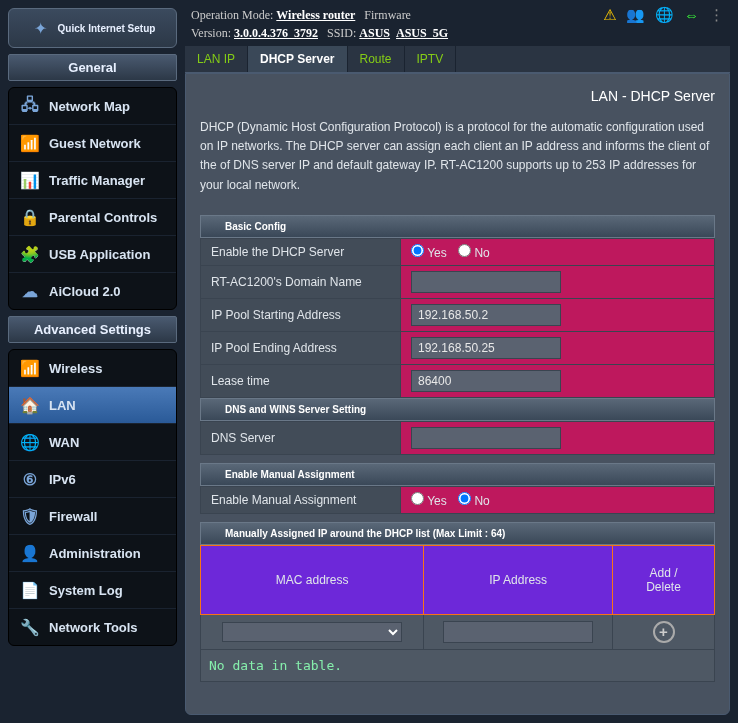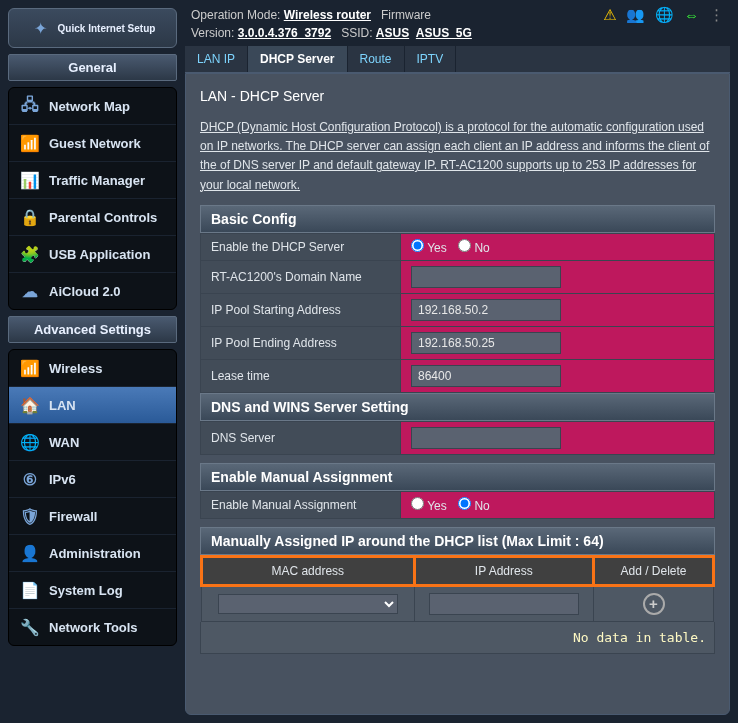--- a/index.html
+++ b/index.html
@@ -11,43 +11,43 @@
 .qis-title { font-weight: bold; font-size: 10px; color: #e8f0ff; line-height: 1.1; }
 .section-hdr { background: linear-gradient(#4a5a70,#2c3847); border: 1px solid #5a6a7e; border-radius: 2px; padding: 5px; text-align: center; font-weight: bold; font-size: 13px; color: #e8f0ff; }
 .menu { background: #0d1218; border: 1px solid #000; border-radius: 6px; overflow: hidden; }
 .menu-item { display: flex; align-items: center; gap: 8px; padding: 7px 10px; border-bottom: 1px solid #1a2330; cursor: pointer; font-weight: bold; font-size: 13px; color: #d8e4f2; }
 .menu-item:last-child { border-bottom: none; }
 .menu-item.active { background: linear-gradient(#4a7ab8,#2a5a98); }
 .mi-icon { width: 22px; height: 22px; display: flex; align-items: center; justify-content: center; font-size: 16px; color: #7aa5d8; flex-shrink: 0; }
 .menu-item.active .mi-icon { color: #fff; }
 .main { flex: 1; padding: 4px 8px 8px 0; display: flex; flex-direction: column; }
 .topbar { display: flex; justify-content: space-between; align-items: flex-start; padding: 2px 6px 4px; font-size: 12px; }
-.topbar-left { line-height: 1.5; }
+.topbar-left { line-height: 1.5; font-family: Liberation Serif, serif; }
 .top-label { color: #ccc; }
 .top-val { color: #fff; font-weight: bold; text-decoration: underline; }
 .top-icons { display: flex; gap: 10px; font-size: 15px; }
 .tabs { display: flex; background: #2a3442; border-bottom: 1px solid #4a5a70; }
-.tab { padding: 6px 12px; font-size: 12px; color: #7dd3fc; cursor: pointer; border-right: 1px solid #1a2330; }
+.tab { padding: 6px 12px; font-size: 12px; color: #84cc16; cursor: pointer; border-right: 1px solid #1a2330; }
 .tab.active { background: #3a4858; color: #fff; font-weight: bold; }
 .content { background: #485260; border: 1px solid #4a5a70; border-radius: 0 0 6px 6px; padding: 14px; flex: 1; overflow-y: auto; }
-.page-title { font-size: 14px; color: #fff; margin-bottom: 14px; }
-.page-desc { font-size: 12px; color: #e0e5ea; line-height: 1.6; margin-bottom: 10px; text-decoration: underline; }
-.section-title { background: linear-gradient(#5a6878,#3a4858); border: 1px solid #6a7888; padding: 5px 10px; font-weight: bold; font-size: 14px; }
+.page-title { font-size: 14px; color: #fff; margin-bottom: 14px; text-align: right; }
+.page-desc { font-size: 12px; color: #e0e5ea; line-height: 1.6; margin-bottom: 20px; }
+.section-title { background: linear-gradient(#5a6878,#3a4858); border: 1px solid #6a7888; padding: 5px 24px; font-weight: bold; font-size: 10px; }
 .form-table { width: 100%; border-collapse: collapse; }
 .form-table td { border: 1px solid #3a4450; padding: 5px 10px; font-size: 12px; vertical-align: middle; }
 .form-table td:first-child { width: 200px; background: #424c58; color: #e0e5ea; }
 .form-table td:last-child { background: #be185d; }
 .input { background: #5a6270; border: 1px solid #3a4450; color: #e8e8e8; padding: 3px 6px; font-size: 12px; width: 150px; font-family: Arial; }
 .radio-lbl { color: #e0e5ea; margin-right: 8px; font-size: 12px; }
 .assign-table { width: 100%; border-collapse: collapse; }
-.assign-table th { background: #404040; border: 3px solid #f97316; padding: 6px; font-size: 12px; font-weight: normal; color: #e0e5ea; }
+.assign-table th { background: #6d28d9; border: 1px solid #f97316; padding: 20px; font-size: 12px; font-weight: normal; color: #e0e5ea; }
 .assign-table td { border: 1px solid #3a4450; padding: 6px; text-align: center; background: #4e5864; }
 .dd { background: #5a6270; border: 1px solid #3a4450; color: #fff; width: 180px; height: 20px; }
 .add-btn { display: inline-flex; width: 22px; height: 22px; border: 2px solid #aaa; border-radius: 50%; align-items: center; justify-content: center; color: #ccc; font-weight: bold; cursor: pointer; font-size: 15px; }
-.no-data { text-align: right; padding: 8px; color: #fef9c3; font-family: monospace; font-size: 13px; background: #4e5864; border: 1px solid #3a4450; border-top: none; }
+.no-data { text-align: left; padding: 8px; color: #86efac; font-family: monospace; font-size: 13px; background: #4e5864; border: 1px solid #3a4450; border-top: none; }
 </style>
 </head>
 <body>
 
 <div class="container">
   <div class="sidebar">
     <div class="qis">
       <div class="qis-inner">
         <span class="mi-icon">✦</span>
         <span class="qis-title">Quick Internet Setup</span>
@@ -200,21 +200,21 @@
             </tr>
       </tbody>
         </table>
 
       <div class="section-title" style="margin-top:8px">Manually Assigned IP around the DHCP list (Max Limit : 64)</div>
       <table class="assign-table">
         <tbody>
             <tr>
           <th>MAC address</th>
           <th>IP Address</th>
-          <th style="width:120px">Add / Delete</th>
+          <th style="width:102px">Add / Delete</th>
         </tr>
         <tr>
           <td><select class="dd"><option></option></select></td>
           <td><input class="input" style=""></td>
           <td><span class="add-btn">+</span></td>
         </tr>
       </tbody>
         </table>
       <div class="no-data">No data in table.</div>
 

